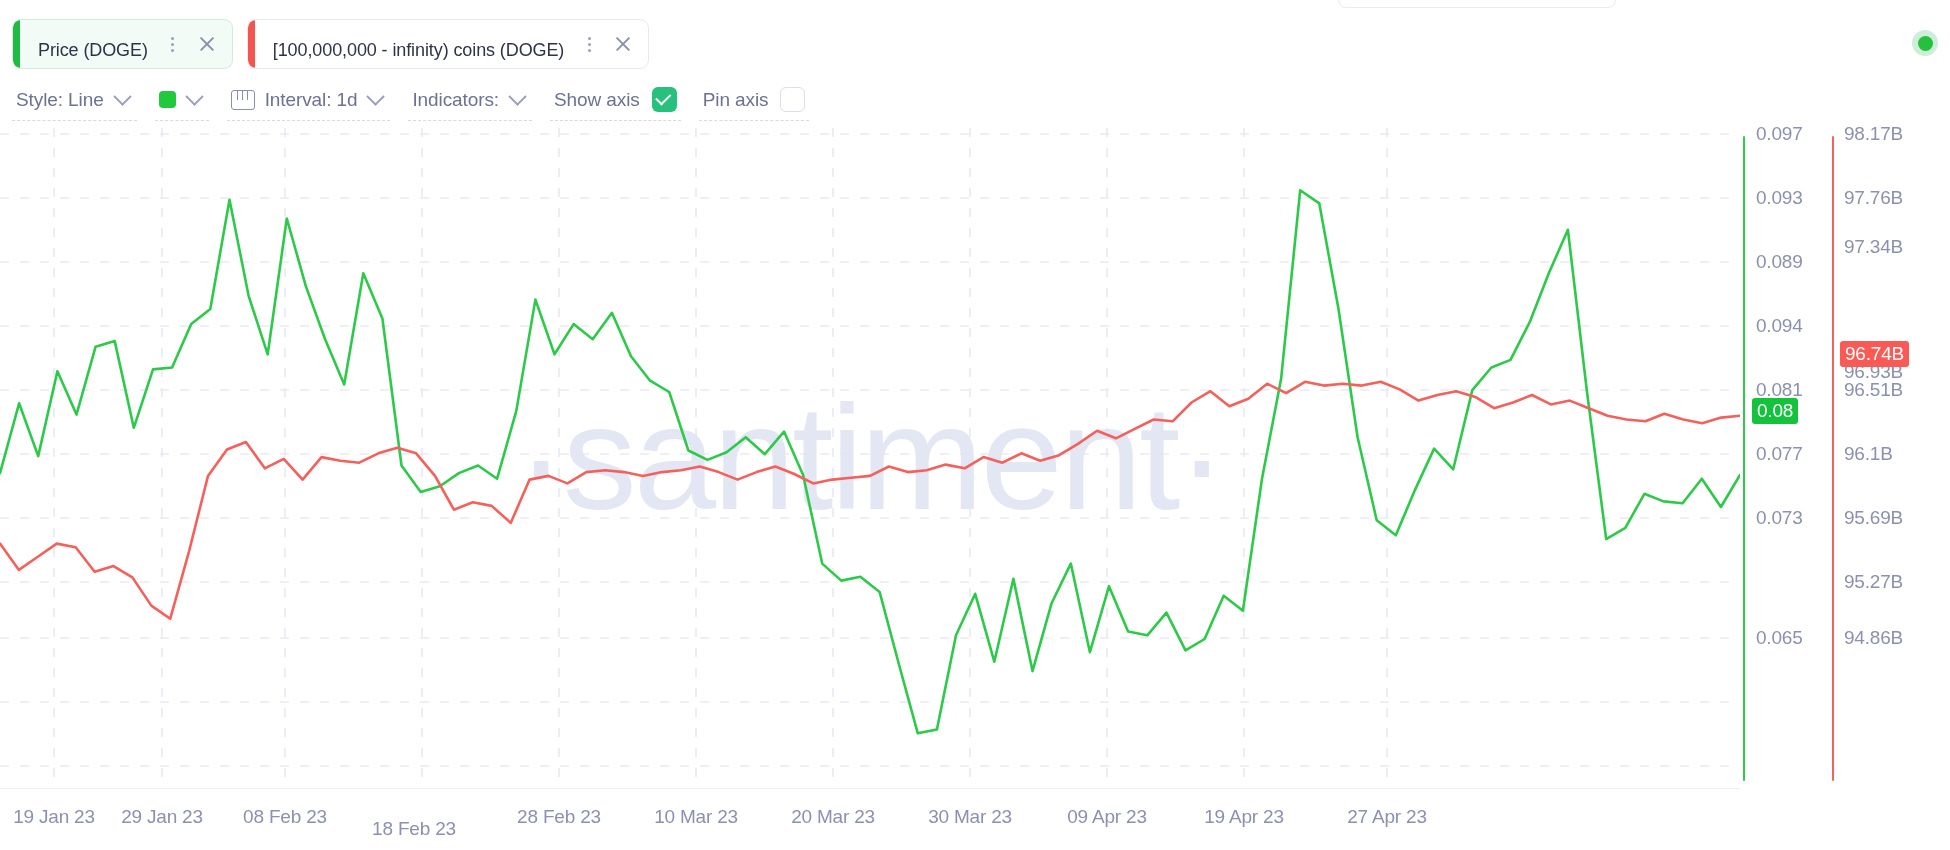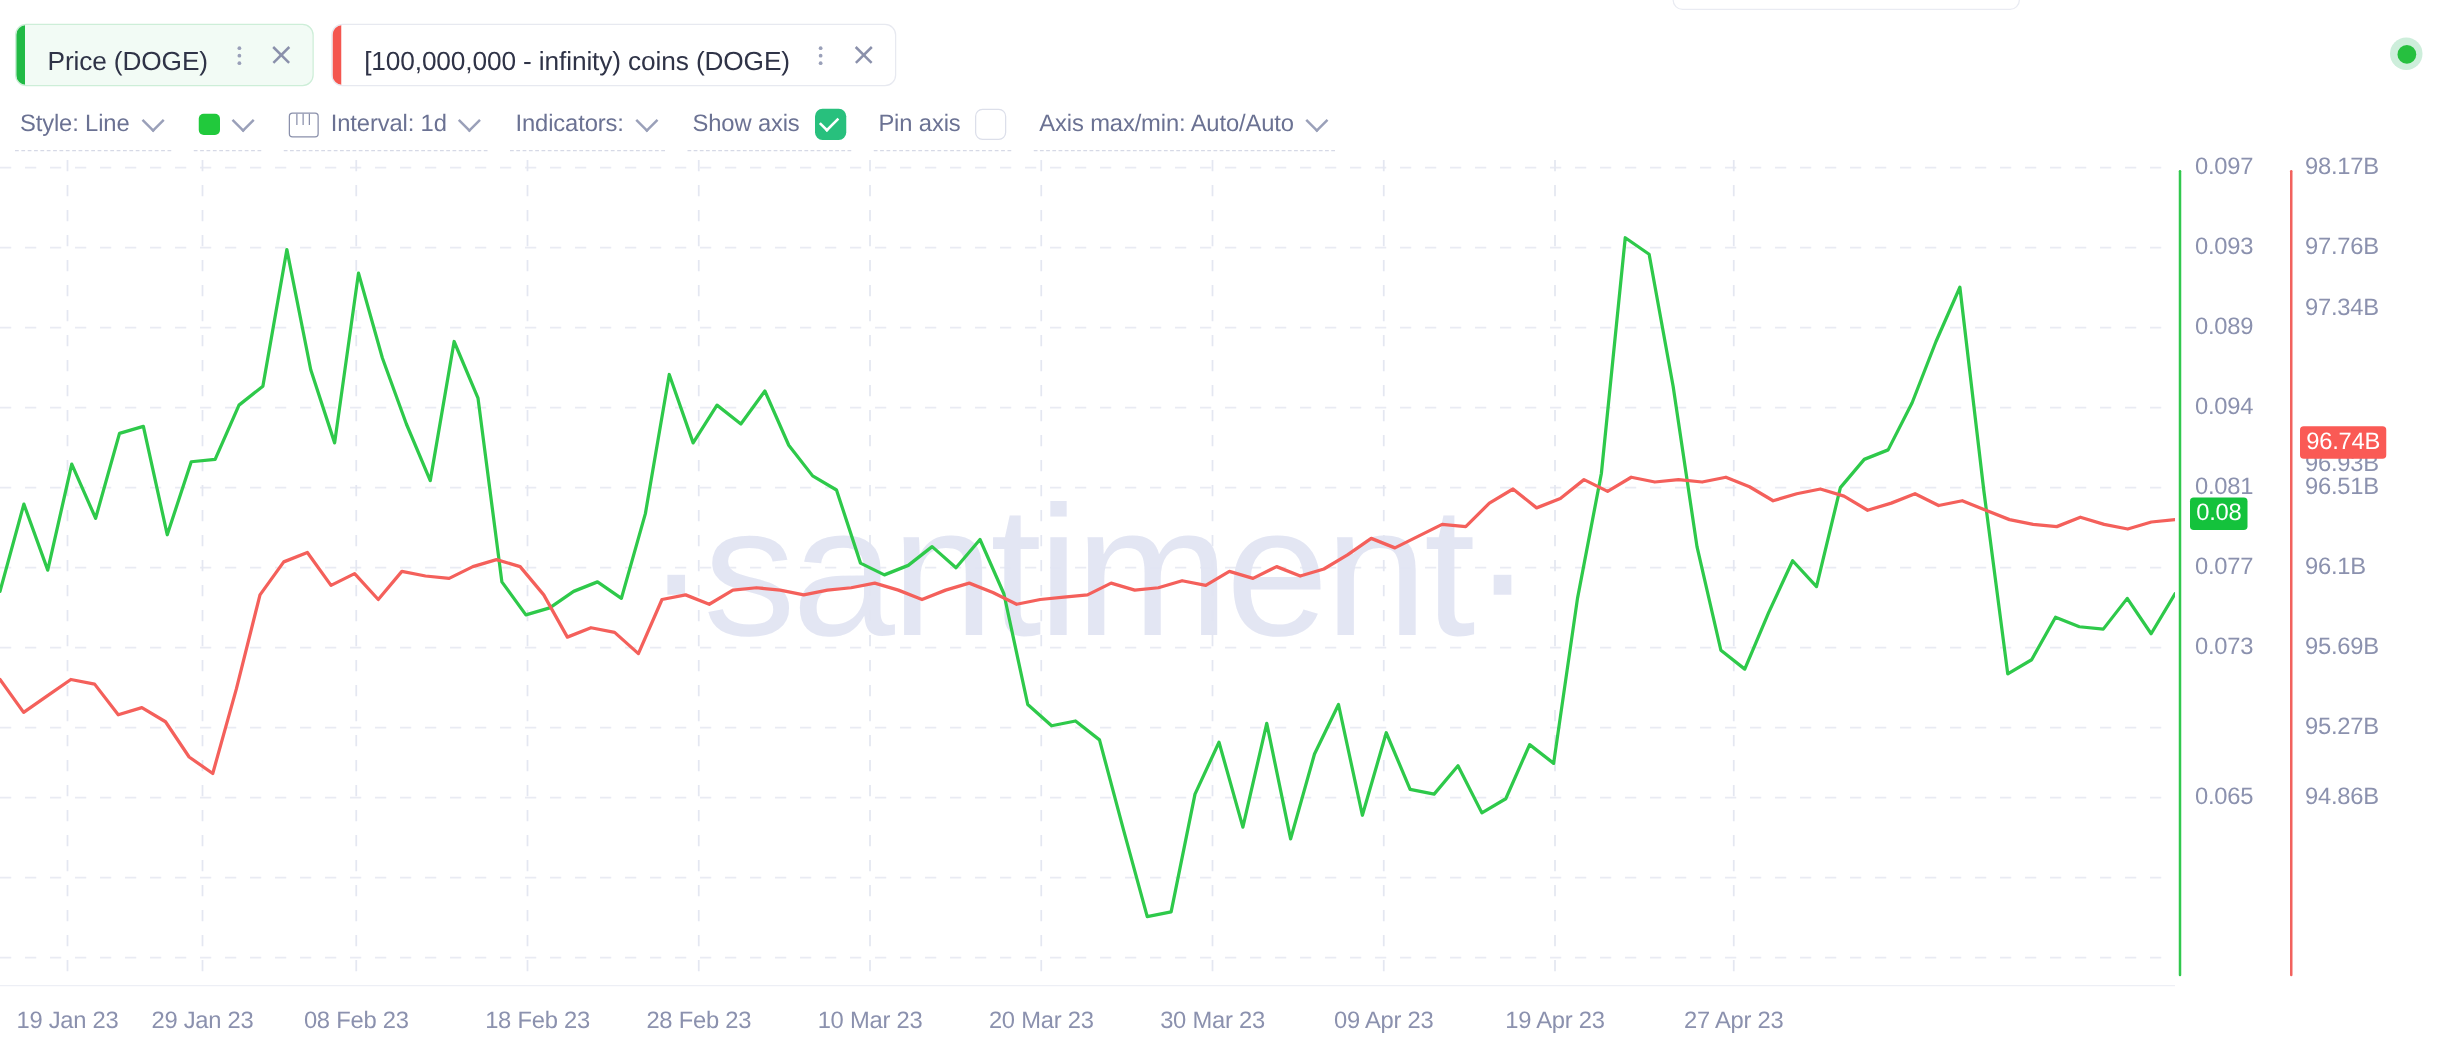--- a/index.html
+++ b/index.html
@@ -56,21 +56,21 @@
     background: #f2fbf5;
     border-color: #cdeed8;
   }
   .tab-bar {
     width: 7px;
     align-self: stretch;
     flex: 0 0 7px;
     border-radius: 9px 0 0 9px;
   }
   .tab-label {
-    font-size: 21px;
+    font-size: 18px;
     color: #2f3347;
     padding: 0 10px 0 18px;
     white-space: nowrap;
     letter-spacing: -0.1px;
     margin-top: 12px;
   }
   .dots-icon {
     width: 18px;
     height: 26px;
     display: flex;
@@ -393,24 +393,20 @@
     <span class="checkbox on">
       <span class="checkmark"></span>
     </span>
   </div>
 
   <div class="ctrl">
     <span class="txt">Pin axis</span>
     <span class="checkbox off"></span>
   </div>
 
-  <div class="ctrl">
-    <span class="txt">Axis max/min: Auto/Auto</span>
-    <span class="chev"></span>
-  </div>
 
 </div>
 
 <div class="chart-wrap">
 
   <div class="plot">
     <svg class="grid" id="grid-svg" width="1740" height="660">
         <line x1="0" x2="1740" y1="6" y2="6" stroke="#e9ebf3" stroke-width="1.4" stroke-dasharray="9 11"></line>
         <line x1="0" x2="1740" y1="70" y2="70" stroke="#e9ebf3" stroke-width="1.4" stroke-dasharray="9 11"></line>
         <line x1="0" x2="1740" y1="134" y2="134" stroke="#e9ebf3" stroke-width="1.4" stroke-dasharray="9 11"></line>
@@ -470,21 +466,21 @@
     <div class="badge green" id="green-badge" style="top: 270px;">0.08</div>
     <div class="badge red" id="red-badge" style="top: 213px;">96.74B</div>
   </div>
 
   <div class="xaxis">
     <div class="sep"></div>
     <div id="x-labels">
         <div class="xlabel" style="left: 54px;">19 Jan 23</div>
         <div class="xlabel" style="left: 162px;">29 Jan 23</div>
         <div class="xlabel" style="left: 285px;">08 Feb 23</div>
-        <div class="xlabel" style="left: 430px;">18 Feb 23</div>
+        <div class="xlabel" style="left: 414px; margin-top: 12px;">18 Feb 23</div>
         <div class="xlabel" style="left: 559px;">28 Feb 23</div>
         <div class="xlabel" style="left: 696px;">10 Mar 23</div>
         <div class="xlabel" style="left: 833px;">20 Mar 23</div>
         <div class="xlabel" style="left: 970px;">30 Mar 23</div>
         <div class="xlabel" style="left: 1107px;">09 Apr 23</div>
         <div class="xlabel" style="left: 1244px;">19 Apr 23</div>
         <div class="xlabel" style="left: 1387px;">27 Apr 23</div>
       </div>
   </div>
 </div>

